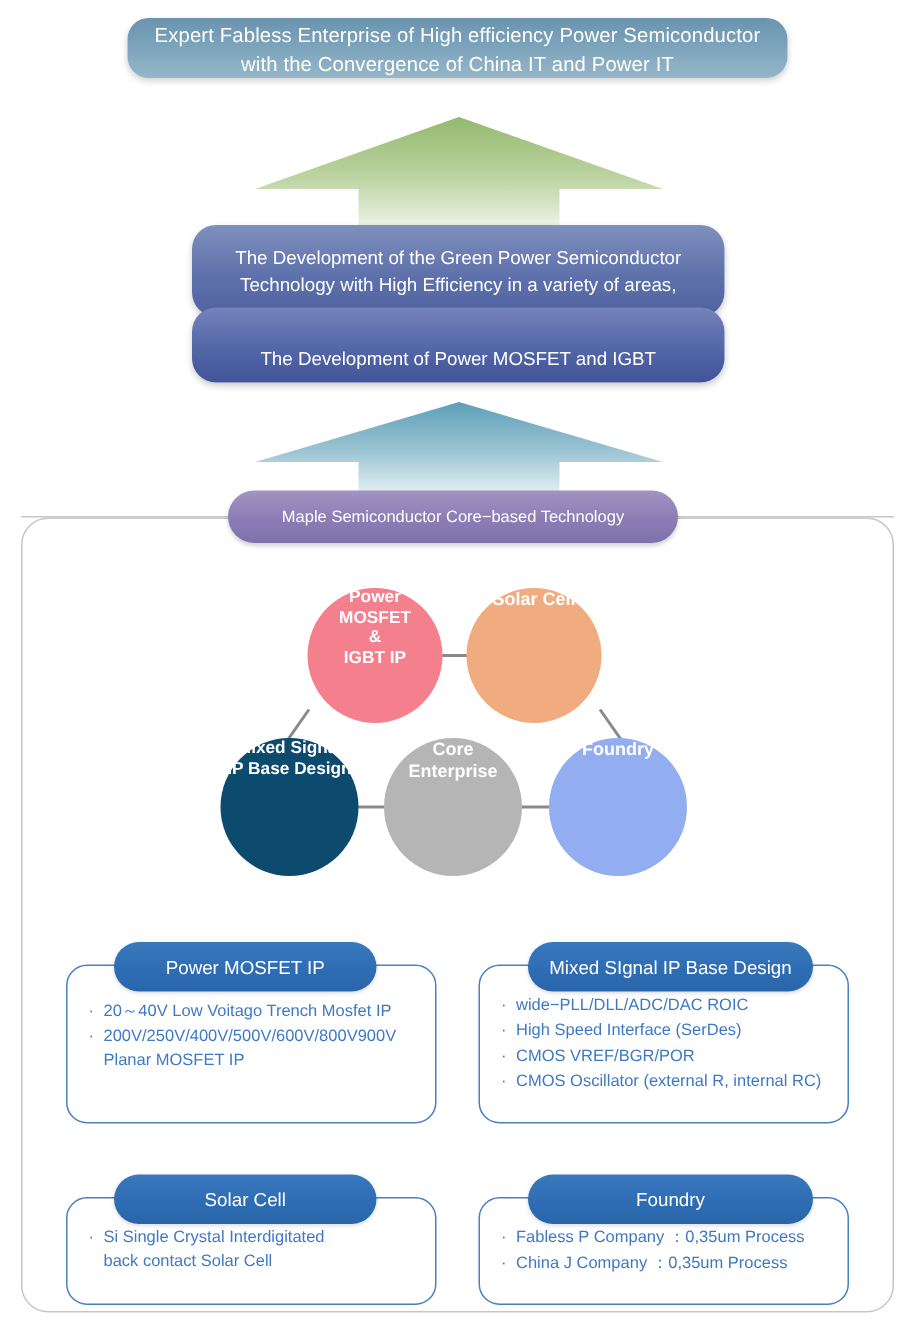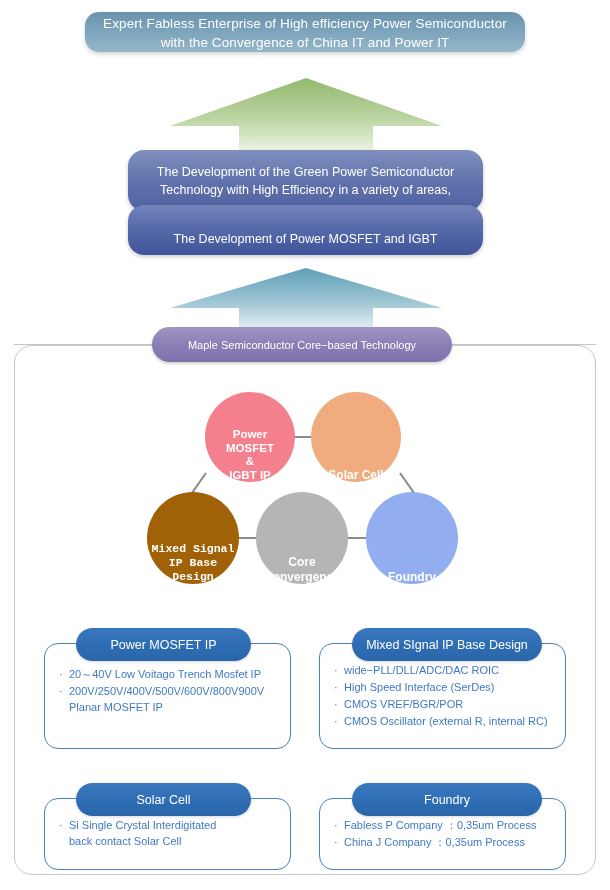--- a/index.html
+++ b/index.html
@@ -41,27 +41,27 @@
   .core-pill{
     left:152px;top:327px;width:300px;height:35px;border-radius:18px;
     background:linear-gradient(180deg,#a194c3 0%,#8d7fb5 50%,#7e70ab 100%);
     box-shadow:0 2px 3px rgba(0,0,0,.18);
     display:flex;align-items:center;justify-content:center;
   }
   .core-pill .txt{color:#ffffff;font-size:11px;}
 
   
   .circ{
-    border-radius:50%;display:flex;align-items:flex-end;justify-content:center;
+    border-radius:50%;display:flex;align-items:flex-start;justify-content:center;
     text-align:center;color:#ffffff;font-weight:bold;z-index:3;
   }
   .circ .txt{line-height:14px;font-size:12px;}
   .c-mosfet{left:205px;top:392px;width:90px;height:90px;background:#f4808e;}
   .c-solar {left:311px;top:392px;width:90px;height:90px;background:#f0ac7e;}
-  .c-mixed {left:147px;top:492px;width:92px;height:92px;background:#a16207;font-family:Liberation Mono, monospace;}
+  .c-mixed {left:147px;top:492px;width:92px;height:92px;background:#0c4a6e;}
   .c-core  {left:256px;top:492px;width:92px;height:92px;background:#b5b5b5;}
   .c-found {left:366px;top:492px;width:92px;height:92px;background:#92aef0;}
   .c-mosfet .txt{font-size:11.5px;line-height:13.5px;}
   .c-mixed .txt{font-size:11.5px;line-height:14px;}
   .c-core .txt{font-size:12px;line-height:14.5px;}
 
   .link{background:#8a8a8a;position:absolute;z-index:1;}
 
   
   .card{
@@ -159,21 +159,21 @@
 <div class="abs circ c-mixed">
   <div class="txt">
     <span>Mixed Signal</span><br>
     <span>IP Base Design</span>
   </div>
 </div>
 
 <div class="abs circ c-core">
   <div class="txt">
     <span>Core</span><br>
-    <span>Convergence</span>
+    <span>Enterprise</span>
   </div>
 </div>
 
 <div class="abs circ c-found">
   <div class="txt">Foundry</div>
 </div>
 
 <div class="abs card" style="left:44px;top:643px;width:247px;height:106px;">
   <div class="card-body" style="padding-top:22px;">
     <div class="bullet">

